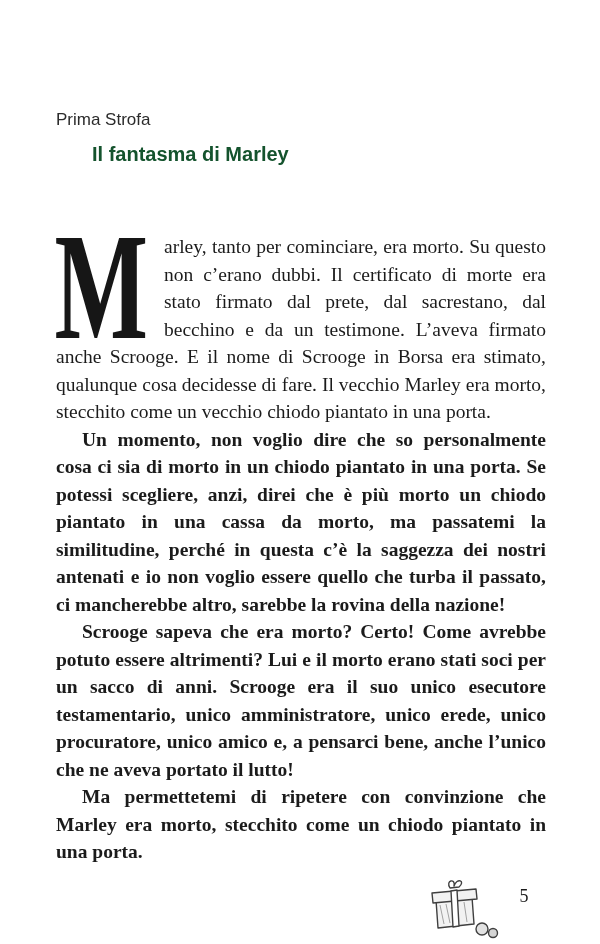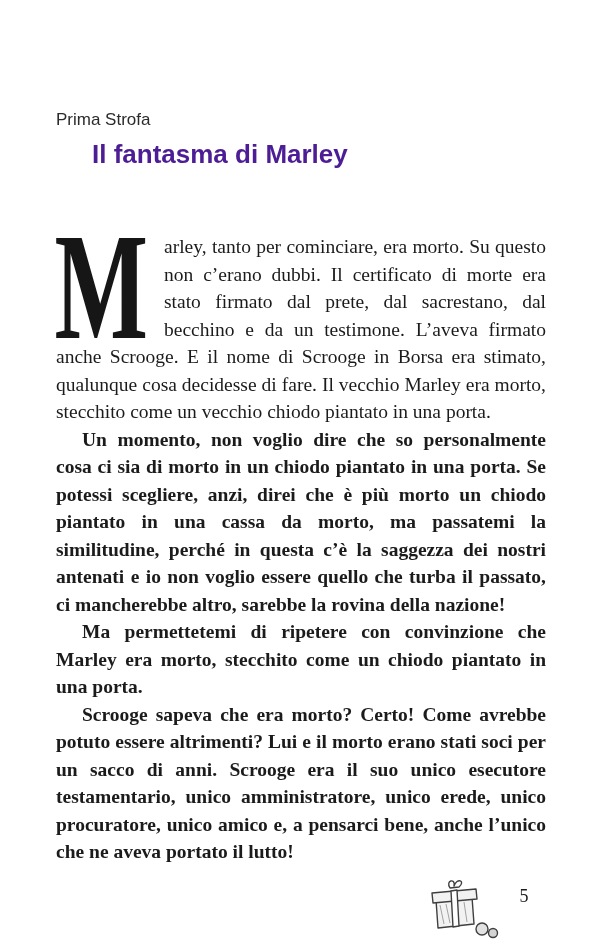--- a/index.html
+++ b/index.html
@@ -24,23 +24,23 @@
     margin-top: 110px;
     font-family: "Liberation Sans", sans-serif;
     font-size: 17px;
     line-height: 20px;
     color: #2b2b2b;
   }
   .title {
     margin: 9px 0 12px 36px;
     font-family: "Liberation Sans", sans-serif;
     font-weight: bold;
-    font-size: 26px;
+    font-size: 20px;
     line-height: 30px;
-    color: #4c1d95;
+    color: #14532d;
   }
   .body-text {
     margin-top: 64px;
     font-family: "Liberation Serif", serif;
     font-size: 19.5px;
     line-height: 27.5px;
     color: #1b1b1b;
     text-align: justify;
     hyphens: auto;
   }
@@ -102,23 +102,23 @@
       <p>
         <span class="dropcap">
           <svg viewBox="0 0 65 46" preserveAspectRatio="none" aria-hidden="true">
             <text x="-1" y="46" font-size="70">M</text>
           </svg>
         </span><span>arley, tanto per cominciare, era morto. Su questo non c’erano dubbi. Il certificato di morte era stato firmato dal prete, dal sacrestano, dal becchino e da un testimone. L’aveva firmato anche Scrooge. E il nome di Scrooge in Borsa era stimato, qualunque cosa decidesse di fare. Il vecchio Marley era morto, stecchito come un vecchio chiodo piantato in una porta.</span>
       </p>
 
       <p class="indent">Un momento, non voglio dire che so personalmente cosa ci sia di morto in un chiodo piantato in una porta. Se potessi scegliere, anzi, direi che è più morto un chiodo piantato in una cassa da morto, ma passatemi la similitudine, perché in questa c’è la saggezza dei nostri antenati e io non voglio essere quello che turba il passato, ci mancherebbe altro, sarebbe la rovina della nazione!</p>
 
+      <p class="indent">Scrooge sapeva che era morto? Certo! Come avrebbe potuto essere altrimenti? Lui e il morto erano stati soci per un sacco di anni. Scrooge era il suo unico esecutore testamentario, unico amministratore, unico erede, unico procuratore, unico amico e, a pensarci bene, anche l’unico che ne aveva portato il lutto!</p>
+
       <p class="indent">Ma permettetemi di ripetere con convinzione che Marley era morto, stecchito come un chiodo piantato in una porta.</p>
-
-      <p class="indent">Scrooge sapeva che era morto? Certo! Come avrebbe potuto essere altrimenti? Lui e il morto erano stati soci per un sacco di anni. Scrooge era il suo unico esecutore testamentario, unico amministratore, unico erede, unico procuratore, unico amico e, a pensarci bene, anche l’unico che ne aveva portato il lutto!</p>
 
     </div>
   </div>
 
   <div class="footer-art">
     <svg viewBox="0 0 80 68" aria-hidden="true">
       <g stroke="#3f3f3f" stroke-width="1.4" fill="#f2f2f2" stroke-linejoin="round">
         <path d="M16 28 L52 25 L54 52 L18 56 Z"></path>
         <path d="M12 21 L56 17 L57 27 L13 31 Z"></path>
         <path d="M31 19 L37 18 L39 54 L33 55 Z" fill="#ffffff"></path>

